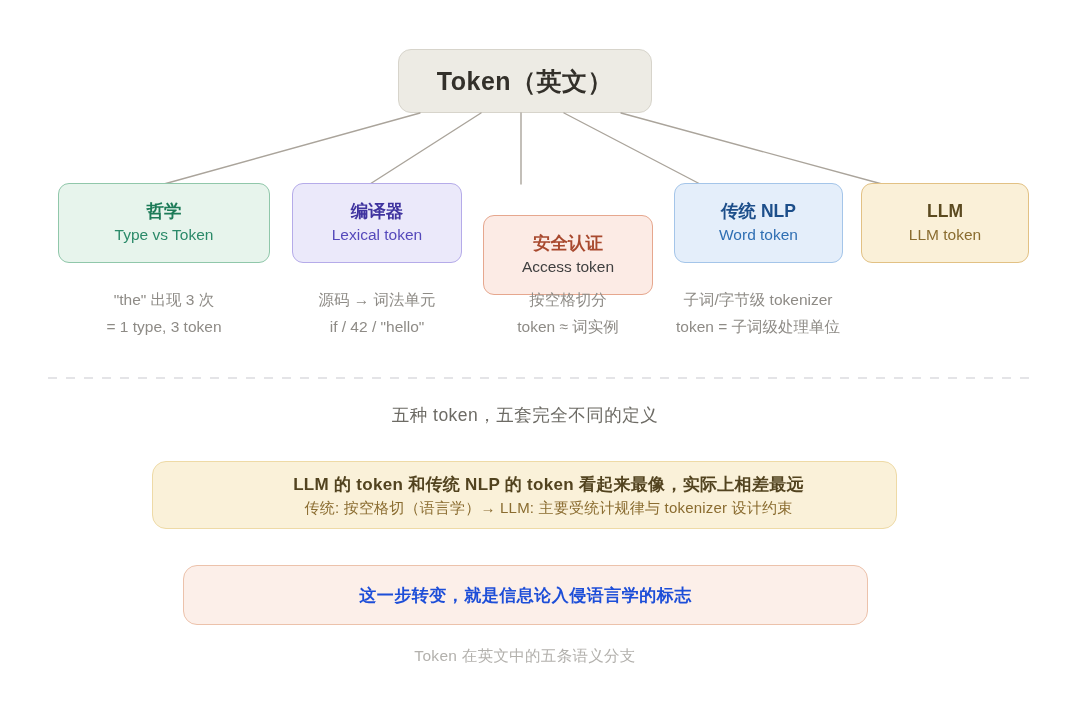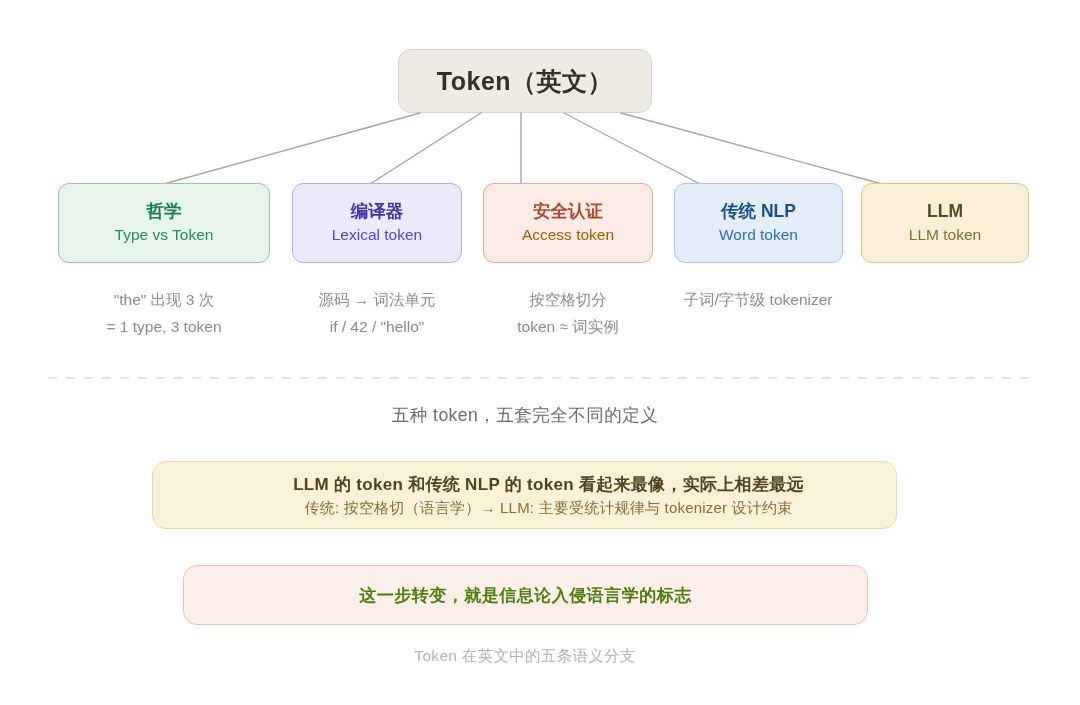--- a/index.html
+++ b/index.html
@@ -81,23 +81,23 @@
     <div class="branch" style="background: rgb(231, 244, 236); border-color: rgb(144, 199, 170);">
       <div class="b-title" style="color: rgb(29, 123, 88);">哲学</div>
       <div class="b-sub" style="color: rgb(43, 138, 105);">Type vs Token</div>
     </div>
 
     <div class="branch" style="background: rgb(235, 233, 250); border-color: rgb(181, 171, 233);">
       <div class="b-title" style="color: rgb(63, 51, 159);">编译器</div>
       <div class="b-sub" style="color: rgb(85, 73, 187);">Lexical token</div>
     </div>
 
-    <div class="branch" style="background: rgb(252, 235, 229); border-color: rgb(230, 167, 142);">
+    <div class="branch" style="background: rgb(252, 235, 229); border-color: rgb(230, 167, 142); margin-top: 32px;">
       <div class="b-title" style="color: rgb(168, 73, 46);">安全认证</div>
-      <div class="b-sub" style="color: #a16207;">Access token</div>
+      <div class="b-sub" style="color: #404040;">Access token</div>
     </div>
 
     <div class="branch" style="background: rgb(228, 238, 250); border-color: rgb(164, 197, 233);">
       <div class="b-title" style="color: rgb(28, 78, 138);">传统 NLP</div>
       <div class="b-sub" style="color: rgb(47, 111, 179);">Word token</div>
     </div>
 
     <div class="branch" style="background: rgb(250, 240, 216); border-color: rgb(226, 193, 132);">
       <div class="b-title" style="color: rgb(91, 74, 32);">LLM</div>
       <div class="b-sub" style="color: rgb(138, 108, 47);">LLM token</div>
@@ -116,33 +116,34 @@
     </div>
 
 
     <div class="branch-desc" style="color: rgb(142, 139, 134);">
       <div class="d1">按空格切分</div>
       <div class="d2">token ≈ 词实例</div>
     </div>
 
     <div class="branch-desc" style="color: rgb(142, 139, 134);">
       <div class="d1">子词/字节级 tokenizer</div>
+      <div class="d2">token = 子词级处理单位</div>
     </div>
   </div>
 
   <div class="divider"></div>
 
   <div class="bottom">
     <div class="summary" style="color: rgb(109, 107, 101);">五种 token，五套完全不同的定义</div>
 
     <div class="callout callout-primary" style="background: rgb(250, 241, 217); border-color: rgb(238, 218, 166);">
       <div class="co-l1" style="color: rgb(82, 67, 31);">LLM 的 token 和传统 NLP 的 token 看起来最像，实际上相差最远</div>
       <div class="co-l2" style="color: rgb(138, 108, 48);">传统: 按空格切（语言学）→ LLM: 主要受统计规律与 tokenizer 设计约束</div>
     </div>
 
     <div class="callout callout-secondary" style="background: rgb(252, 239, 233); border-color: rgb(236, 194, 171);">
-      <div class="co-s" style="color: #4d7c0f;">这一步转变，就是信息论入侵语言学的标志</div>
+      <div class="co-s" style="color: #1d4ed8;">这一步转变，就是信息论入侵语言学的标志</div>
     </div>
 
     <div class="caption" style="color: rgb(179, 177, 173);">Token 在英文中的五条语义分支</div>
   </div>
 
 </div>
 
 </body></html>

